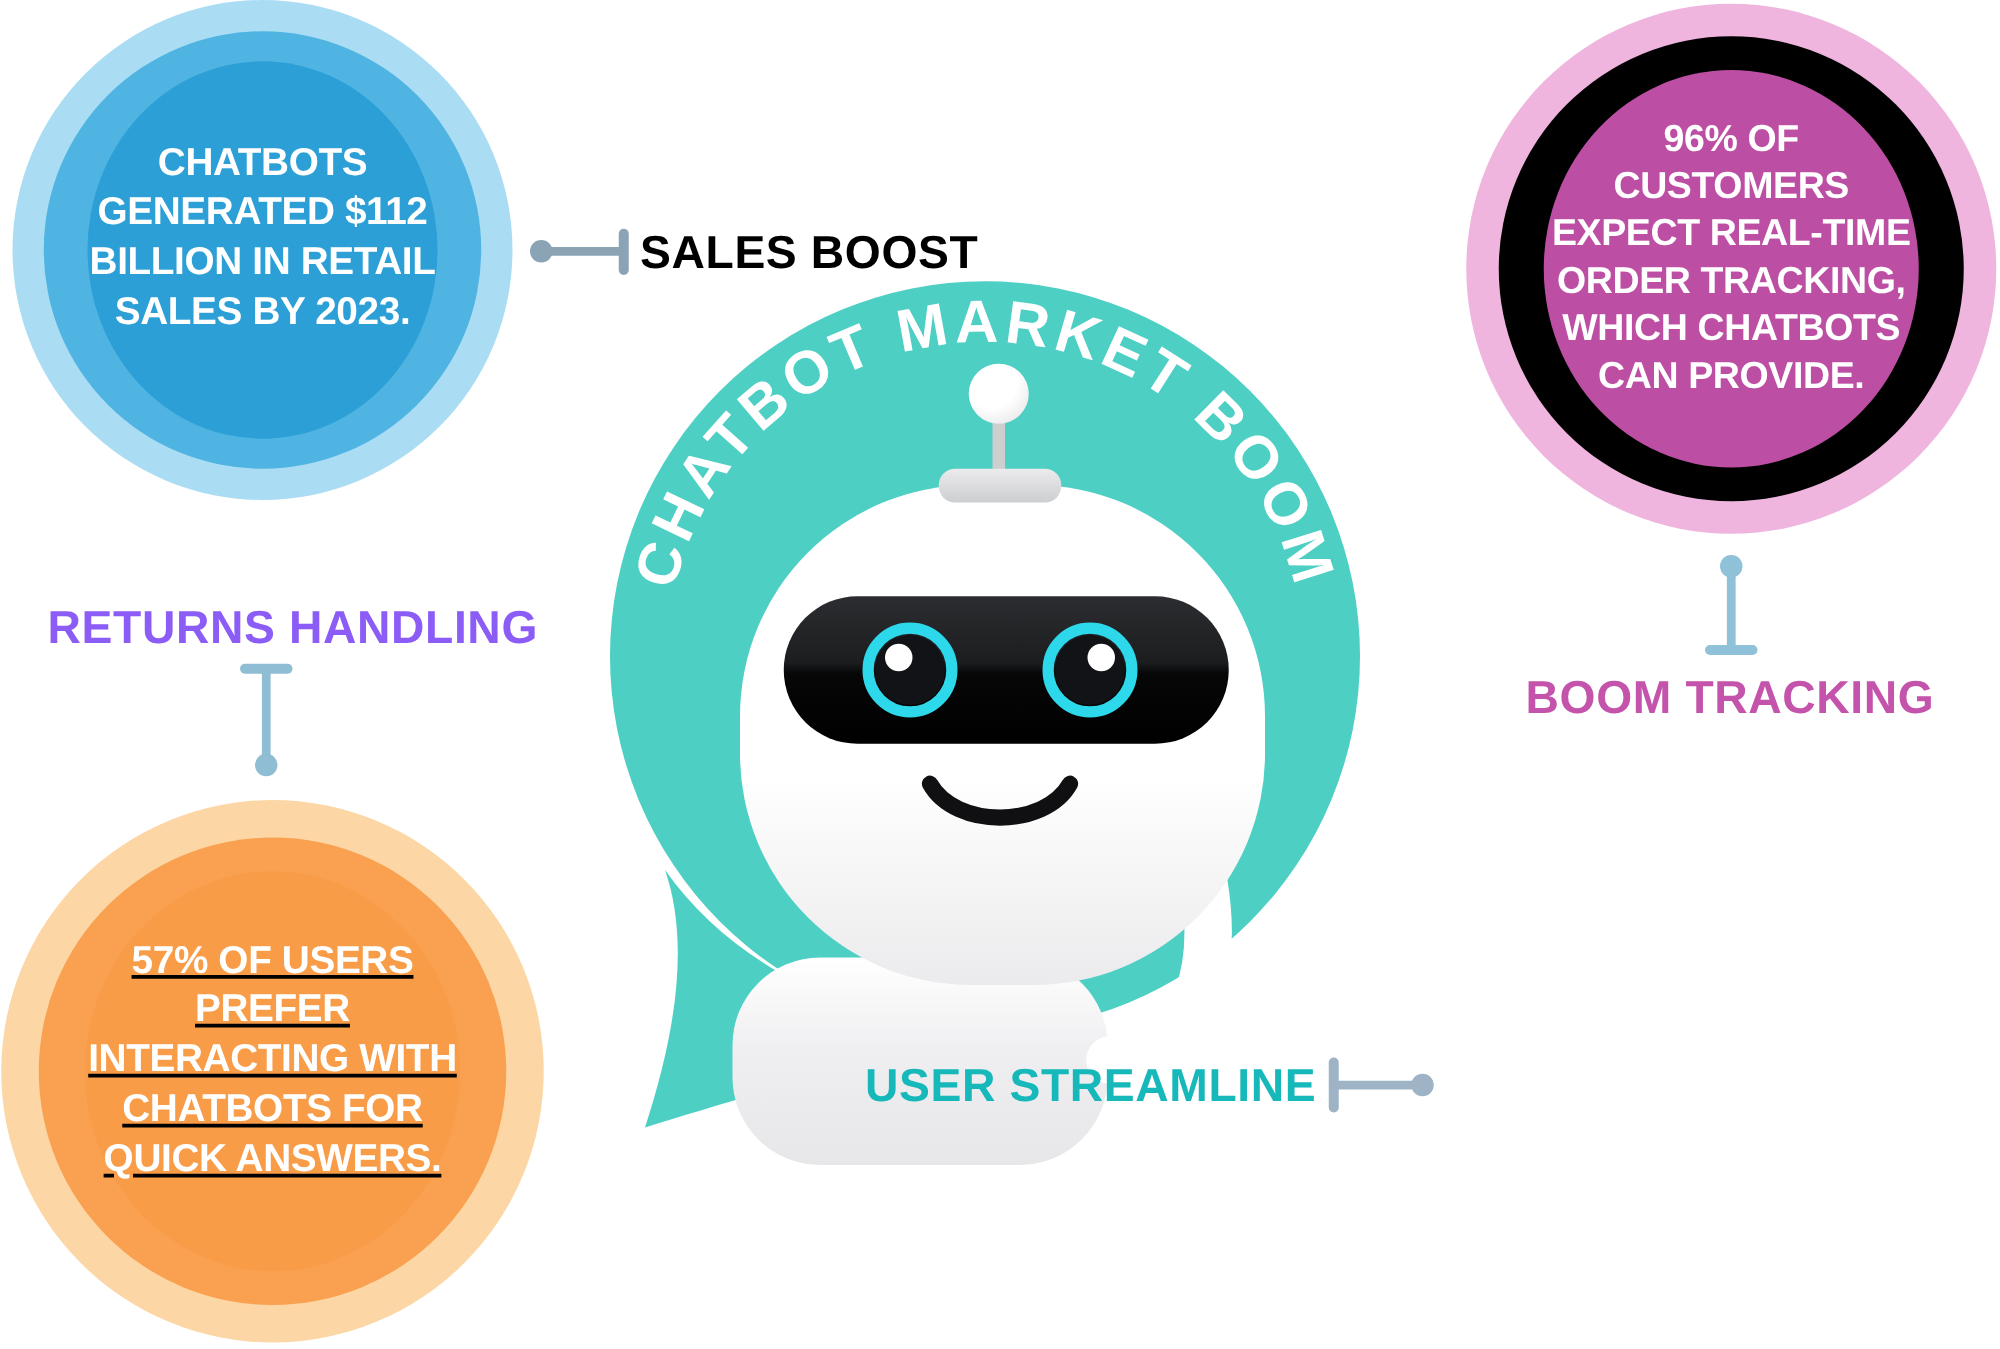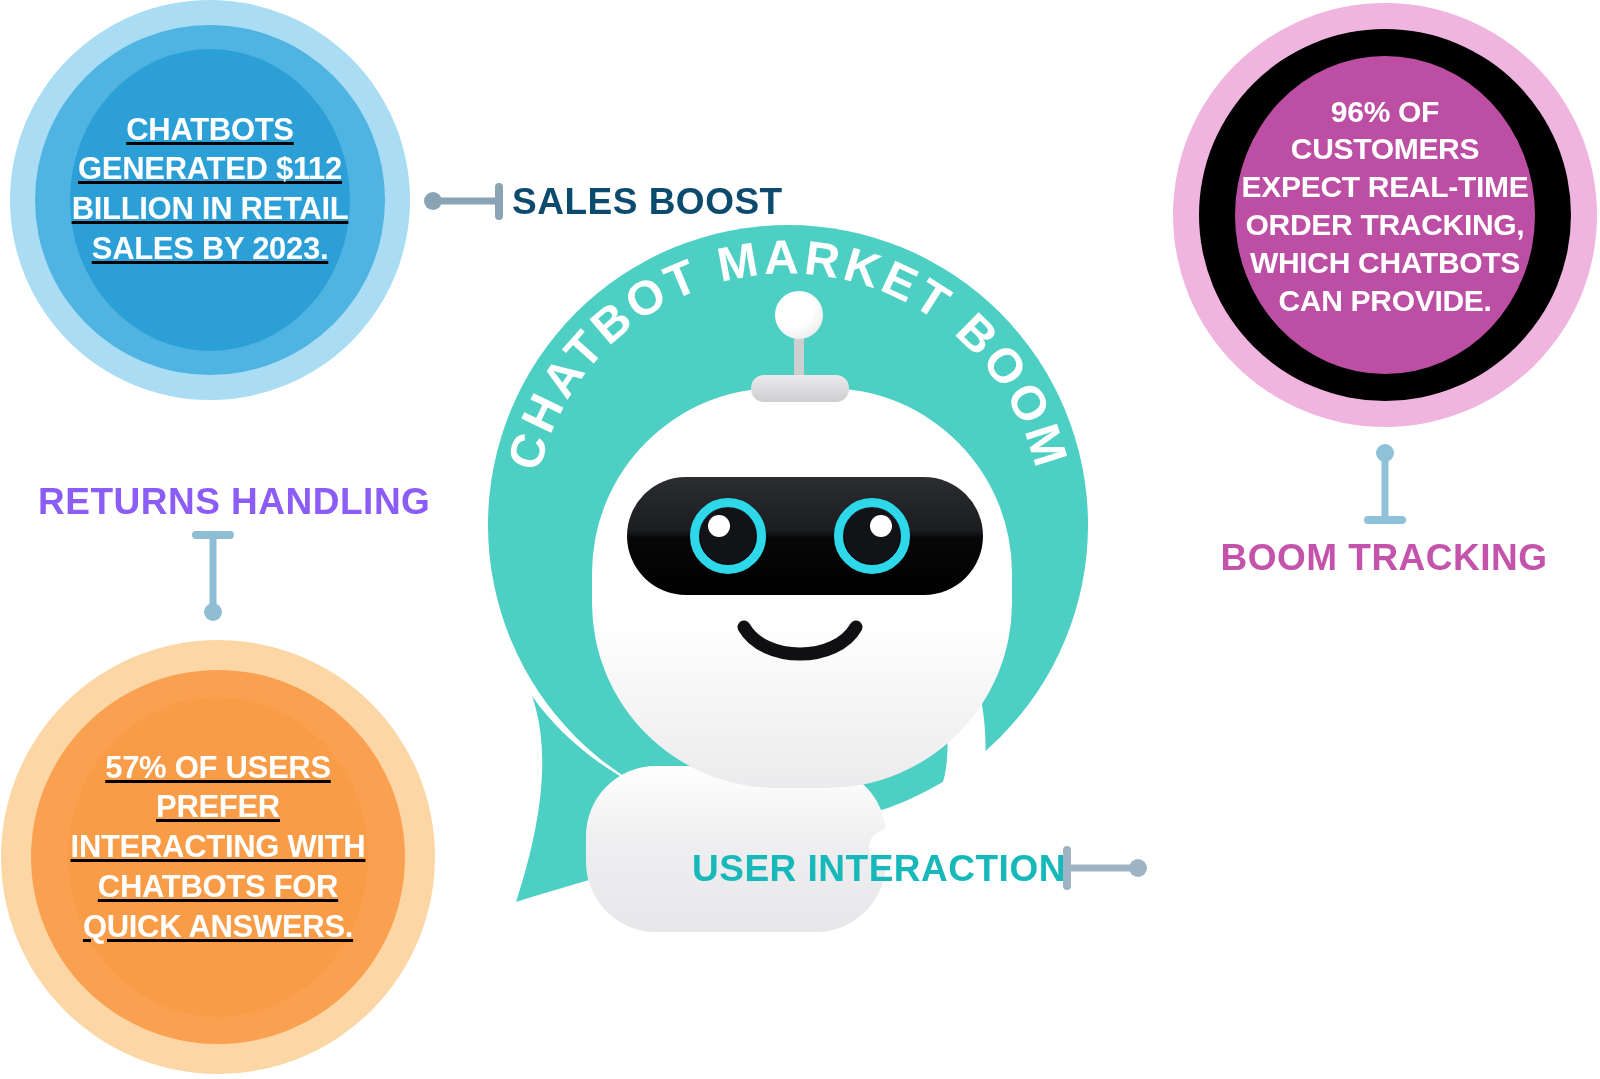--- a/index.html
+++ b/index.html
@@ -148,21 +148,21 @@
         <circle cx="872" cy="536" r="28" fill="#121316"></circle>
         <circle cx="872" cy="536" r="33.5" fill="none" stroke="#2dd8ea" stroke-width="9"></circle>
         <circle cx="881" cy="526" r="11" fill="#ffffff"></circle>
       </g>
 
       <path d="M 744 627 C 764 663 836 663 856 627" stroke="#101012" stroke-width="13" stroke-linecap="round" fill="none"></path>
     </g>
   </svg>
 
   <div class="stat" style="left:10px; top:0px; width:400px; height:400px; background:#aaddf3;">
-    <div class="stat-mid" style="width:350px; height:350px; background:#4fb4e2;text-decoration:underline;">
+    <div class="stat-mid" style="width:350px; height:350px; background:#4fb4e2;">
       <div class="stat-inner" style="width:280px; height:280px; background:#2b9fd6; padding-bottom:22px; box-sizing:content-box;">
         <p class="stat-text">CHATBOTS
 GENERATED $112
 BILLION IN RETAIL
 SALES BY 2023.</p>
       </div>
     </div>
   </div>
 
   <div class="stat" style="left:1173px; top:3px; width:424px; height:424px; background:#efb5de;">
@@ -184,21 +184,21 @@
         <p class="stat-text">57% OF USERS
 PREFER
 INTERACTING WITH
 CHATBOTS FOR
 QUICK ANSWERS.</p>
       </div>
     </div>
   </div>
 
 
-  <div class="label" style="left:512px; top:181px; color:#0c4a6e;">SALES BOOST</div>
+  <div class="label" style="left:512px; top:181px; color:#000000;">SALES BOOST</div>
 
   <div class="label centered" style="left:1384px; top:537px; color:#c454ab;">BOOM TRACKING</div>
 
   <div class="label" style="left:38px; top:481px; color:#8b5cf6;">RETURNS HANDLING</div>
 
-  <div class="label" style="left:692px; top:848px; color:#16b8ba;">USER INTERACTION</div>
+  <div class="label" style="left:692px; top:848px; color:#16b8ba;">USER STREAMLINE</div>
 
 </div>
 
 </body></html>

